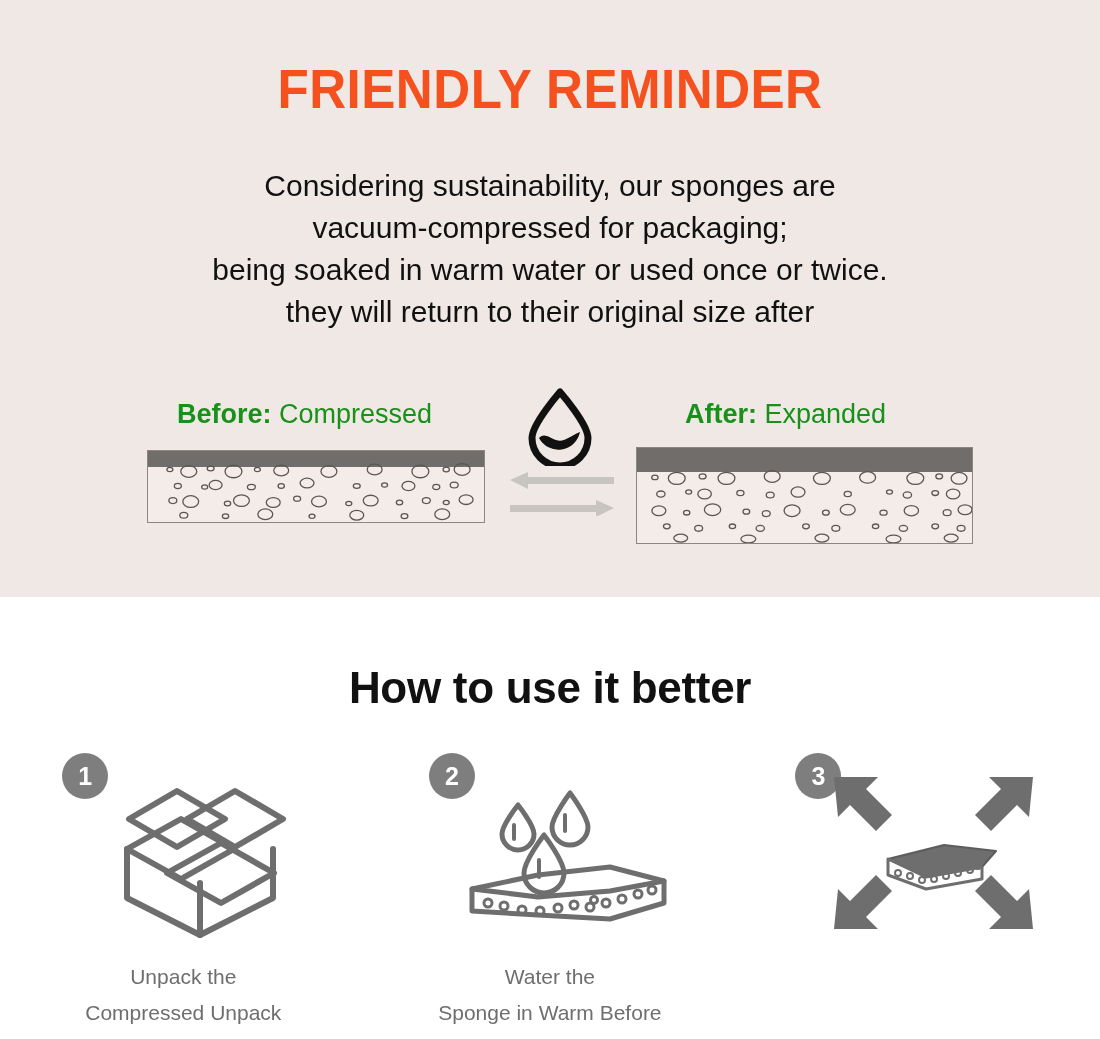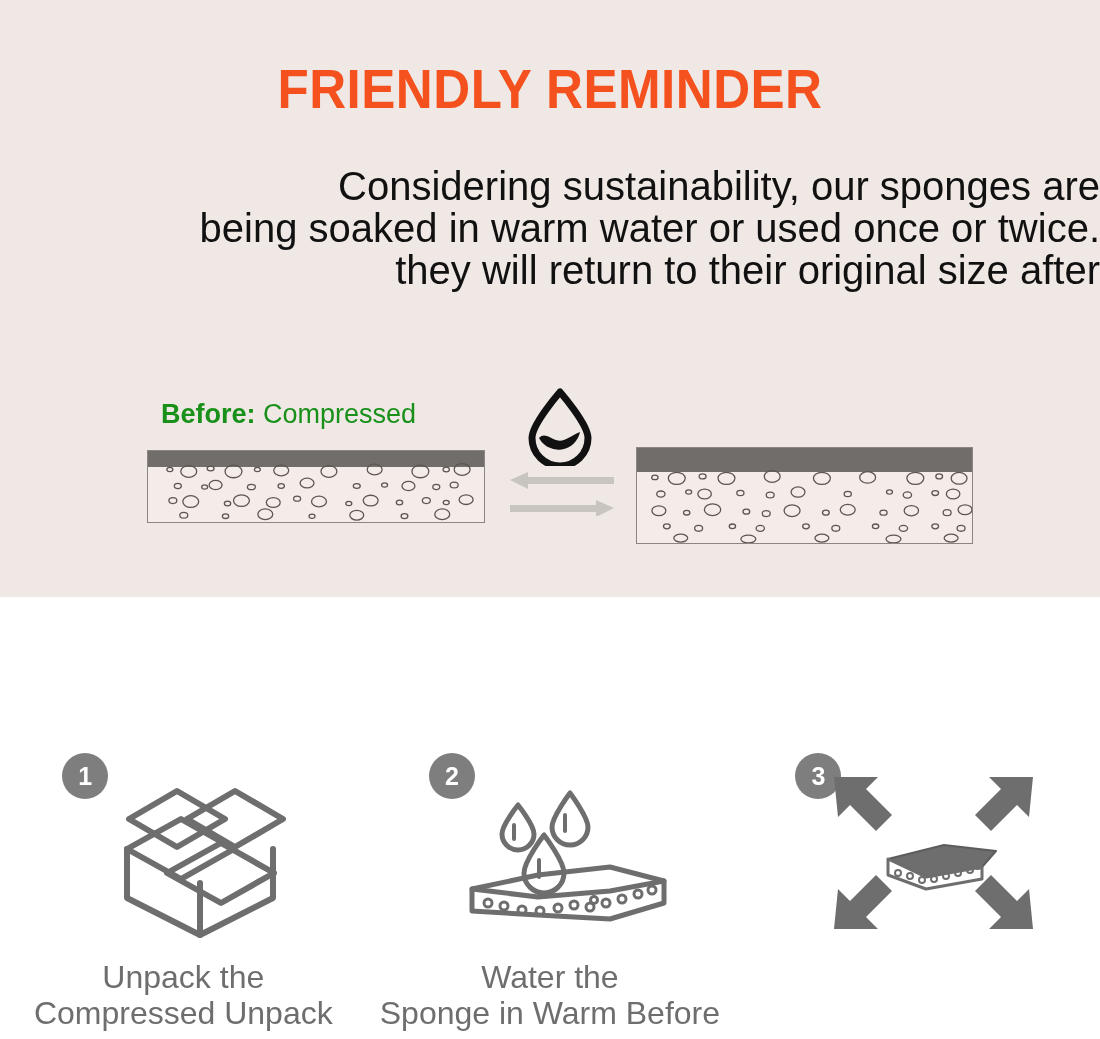--- a/index.html
+++ b/index.html
@@ -39,39 +39,39 @@
     letter-spacing: 0.5px;
     color: #f4511e;
     font-family: "Liberation Sans Narrow", "Liberation Sans", sans-serif;
     transform: scaleX(0.93);
   }
 
   .reminder-body {
     position: absolute;
     left: 0; top: 165px;
     width: 1100px;
-    text-align: right;
-    font-size: 40px;
+    text-align: center;
+    font-size: 30px;
     line-height: 42px;
     color: #111111;
     font-family: "Liberation Sans", sans-serif;
   }
   .reminder-body div { white-space: nowrap; }
 
   
   .compare-label {
     position: absolute;
     font-size: 27px;
     color: #18901a;
     white-space: nowrap;
   }
   .compare-label .lead { font-weight: bold; }
   .compare-label .tail { font-weight: normal; }
 
-  .label-before { left: 161px; top: 399px; }
+  .label-before { left: 177px; top: 399px; }
   .label-after  { left: 685px; top: 399px; }
 
   
   .sponge-bar {
     position: absolute;
     background: #f3ece9;
     border: 1px solid #8d8580;
     overflow: hidden;
   }
   .sponge-bar .crust {
@@ -168,46 +168,51 @@
   .step-icon {
     position: absolute;
     left: 35px; top: 18px;
     width: 215px;
     height: 180px;
   }
 
   .step-caption {
     margin-top: 14px;
     text-align: center;
-    font-size: 32px;
+    font-size: 21px;
     line-height: 36px;
     color: #6e6e6e;
     white-space: nowrap;
   }
 </style>
 </head>
 <body>
 
 <div id="page">
 
   <div class="panel-top">
 
     <div class="reminder-title">FRIENDLY REMINDER</div>
 
     <div class="reminder-body">
       <div>Considering sustainability, our sponges are</div>
+      <div>vacuum-compressed for packaging;</div>
       <div>being soaked in warm water or used once or twice.</div>
       <div>they will return to their original size after</div>
     </div>
 
     <div class="compare-label label-before">
       <span class="lead">Before:</span>
       <span class="tail">Compressed</span>
     </div>
 
+    <div class="compare-label label-after">
+      <span class="lead">After:</span>
+      <span class="tail">Expanded</span>
+    </div>
 
     <div class="sponge-bar sponge-before">
       <div class="crust"></div>
       <svg class="pores" viewBox="0 0 338 73" preserveAspectRatio="none">
         <g fill="none" stroke="#5d5550" stroke-width="1.3">
           <ellipse cx="22" cy="19" rx="3" ry="2.2"></ellipse>
           <ellipse cx="41" cy="21" rx="8" ry="6"></ellipse>
           <ellipse cx="63" cy="18" rx="3.5" ry="2.5"></ellipse>
           <ellipse cx="86" cy="21" rx="8.5" ry="6.5"></ellipse>
           <ellipse cx="110" cy="19" rx="3" ry="2.2"></ellipse>
@@ -315,20 +320,21 @@
     </svg>
 
     <svg class="mid-arrows" viewBox="0 0 104 44">
       <polygon points="0,8 18,0 18,5 104,5 104,12 18,12 18,17" fill="#c8c4c0"></polygon>
       <polygon points="104,36 86,28 86,33 0,33 0,40 86,40 86,45" fill="#c8c4c0"></polygon>
     </svg>
   </div>
 
   <div class="panel-bottom"></div>
 
+  <div class="howto-title">How to use it better</div>
 
   <div class="steps">
 
     <div class="step">
       <div class="step-art">
         <div class="step-badge">1</div>
         <svg class="step-icon" viewBox="0 0 215 180">
           <g fill="none" stroke="#6e6e6e" stroke-width="6" stroke-linejoin="round" stroke-linecap="round">
 
             <path d="M34 86 L34 135 L107 172 L180 135 L180 86"></path>

